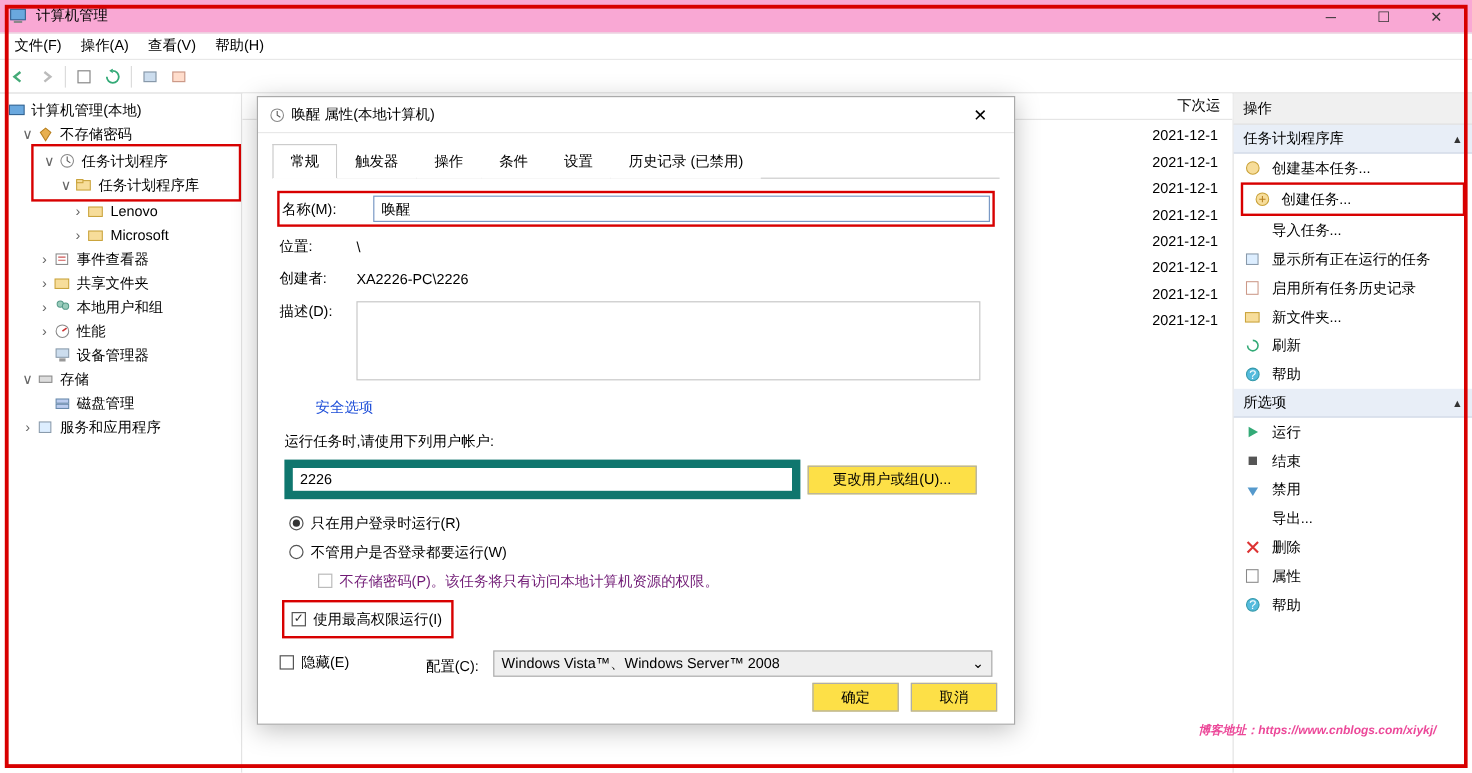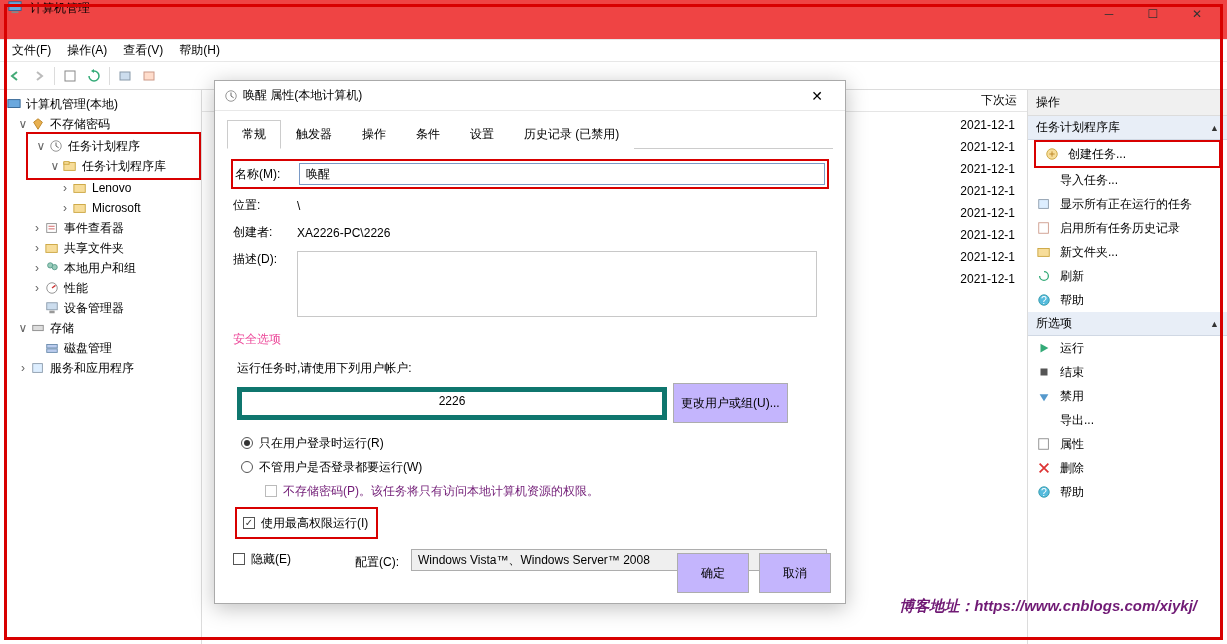--- a/index.html
+++ b/index.html
@@ -1,19 +1,19 @@
 <!DOCTYPE html>
 <html><head>
 <meta charset="utf-8">
 <style>
 *{box-sizing:border-box;margin:0;padding:0;font-family:"Microsoft YaHei",Tahoma,sans-serif;font-size:12px;}
 body{background:#fff;width:1227px;height:644px;overflow:hidden;position:relative;}
 .outer-border{position:absolute;inset:4px;border:3px solid #d80000;pointer-events:none;z-index:1000;}
 .outer-border::before{content:"";position:absolute;inset:-2px;border:2px solid #d80000;filter:blur(.5px);}
-.titlebar{height:40px;display:flex;padding:0 8px;background:#ef4444;border-bottom:1px solid #e8e8e8;}
+.titlebar{height:28px;display:flex;align-items:center;padding:0 8px;background:#f9a8d4;border-bottom:1px solid #e8e8e8;}
 .titlebar .ico{width:16px;height:16px;margin-right:6px;}
 .titlebar .spacer{flex:1;}
 .win-btn{width:44px;height:28px;display:flex;align-items:center;justify-content:center;color:#333;}
 .menubar{height:22px;display:flex;align-items:center;padding:0 4px;border-bottom:1px solid #e8e8e8;}
 .menubar span{padding:2px 8px;}
 .toolbar{height:28px;display:flex;align-items:center;padding:0 4px;border-bottom:1px solid #dcdcdc;gap:2px;}
 .tbtn{width:22px;height:22px;border:1px solid transparent;display:flex;align-items:center;justify-content:center;border-radius:2px;}
 .sep{width:1px;height:18px;background:#dcdcdc;margin:0 2px;}
 .workspace{display:flex;height:calc(100% - 78px);}
 .tree{width:202px;border-right:1px solid #dcdcdc;padding:4px 2px;overflow:hidden;}
@@ -35,38 +35,38 @@
 .dlg-title{height:30px;display:flex;align-items:center;padding:0 8px;border-bottom:1px solid #e8e8e8;}
 .dlg-title .spacer{flex:1;}
 .dlg-close{width:40px;height:28px;display:flex;align-items:center;justify-content:center;font-size:14px;}
 .dlg-body{padding:8px 12px;}
 .tabs{display:flex;border-bottom:1px solid #ccc;}
 .tab{padding:5px 14px;border:1px solid transparent;border-bottom:none;position:relative;top:1px;background:#fff;}
 .tab.active{border-color:#ccc;border-bottom:1px solid #fff;}
 .form{padding:12px 6px 0;}
 .frow{display:flex;align-items:center;margin-bottom:10px;}
 .flabel{width:64px;}
-.finput{border:1px solid #7a99c5;height:22px;padding:2px 6px;flex:1;}
+.finput{border:1px solid #7a99c5;height:22px;padding:2px 6px;flex:1;margin-left:12px;}
 .ftext{}
 .fieldset{margin-top:14px;}
-.fieldset .legend{color:#ec4899;margin-bottom:6px;}
+.fieldset .legend{color:#1d4ed8;margin-bottom:6px;margin-left:30px;}
 .desc-box{border:1px solid #c8c8c8;height:66px;width:520px;}
 .radio-row{display:flex;align-items:center;height:24px;gap:6px;padding-left:4px;}
 .radio{width:12px;height:12px;border:1px solid #555;border-radius:50%;display:inline-flex;align-items:center;justify-content:center;}
 .radio.checked::after{content:"";width:6px;height:6px;background:#333;border-radius:50%;}
 .chk{width:12px;height:12px;border:1px solid #555;display:inline-flex;align-items:center;justify-content:center;}
 .chk.checked::after{content:"✓";font-size:10px;line-height:10px;color:#333;}
 .user-row{display:flex;align-items:center;gap:6px;margin:4px 0 8px;}
-.user-box{border:5px solid #0f766e;height:33px;padding:2px 6px;width:430px;text-align:center;}
-.btn{border:1px solid #adadad;background:#c4b5fd;height:40px;padding:0 7px;display:inline-flex;align-items:center;justify-content:center;}
+.user-box{border:7px solid #0f766e;height:33px;padding:2px 6px;width:430px;}
+.btn{border:1px solid #adadad;background:#fde047;height:24px;padding:0 20px;display:inline-flex;align-items:center;justify-content:center;}
 .cfg-row{display:flex;align-items:flex-end;gap:12px;margin-top:10px;}
 .select{border:1px solid #adadad;background:#efefef;height:22px;flex:1;padding:0 6px;display:flex;align-items:center;justify-content:space-between;}
 .dlg-footer{position:absolute;bottom:10px;right:14px;display:flex;gap:10px;}
 .okbtn{width:72px;}
-.watermark{position:absolute;bottom:28px;right:30px;color:#701a75;font-style:italic;font-weight:bold;font-size:15px;z-index:2000;}
+.watermark{position:absolute;bottom:28px;right:30px;color:#ec4899;font-style:italic;font-weight:bold;font-size:10px;z-index:2000;}
 .sm-ico{width:14px;height:14px;}
 </style>
 </head>
 <body>
 
 <div class="outer-border"></div>
 
 <div class="titlebar">
   <span class="ico">
     <svg class="sm-ico" viewBox="0 0 16 16">
@@ -277,20 +277,28 @@
       <div>2021-12-1</div>
     </div>
   </div>
 
   <div class="actions">
     <div class="ahdr">操作</div>
     <div class="agrp">
         <span>任务计划程序库</span>
         <span class="arr-up">▲</span>
       </div>
+    <div class="aitem">
+        <span class="aico">
+          <svg class="sm-ico" viewBox="0 0 16 16">
+            <circle cx="8" cy="8" r="6" fill="#f7dd9a" stroke="#c9a23a"></circle>
+          </svg>
+        </span>
+        <span>创建基本任务...</span>
+      </div>
     <div class="hl-red" style="margin:0 6px;">
       <div class="aitem">
           <span class="aico">
             <svg class="sm-ico" viewBox="0 0 16 16">
               <circle cx="8" cy="8" r="6" fill="#f7dd9a" stroke="#c9a23a"></circle>
               <path d="M5 8 L11 8 M8 5 L8 11" stroke="#b88020"></path>
             </svg>
           </span>
           <span>创建任务...</span>
         </div>
@@ -368,32 +376,32 @@
         </span>
         <span>禁用</span>
       </div>
     <div class="aitem">
         <span class="aico"></span>
         <span>导出...</span>
       </div>
     <div class="aitem">
         <span class="aico">
           <svg class="sm-ico" viewBox="0 0 16 16">
+            <path d="M3 3 L13 13 M13 3 L3 13" stroke="#d33" stroke-width="2"></path>
+          </svg>
+        </span>
+        <span>删除</span>
+      </div>
+    <div class="aitem">
+        <span class="aico">
+          <svg class="sm-ico" viewBox="0 0 16 16">
             <rect x="2" y="2" width="11" height="12" fill="#fff" stroke="#888"></rect>
           </svg>
         </span>
         <span>属性</span>
-      </div>
-    <div class="aitem">
-        <span class="aico">
-          <svg class="sm-ico" viewBox="0 0 16 16">
-            <path d="M3 3 L13 13 M13 3 L3 13" stroke="#d33" stroke-width="2"></path>
-          </svg>
-        </span>
-        <span>删除</span>
       </div>
     <div class="aitem">
         <span class="aico">
           <svg class="sm-ico" viewBox="0 0 16 16">
             <circle cx="8" cy="8" r="6" fill="#5bd" stroke="#39a"></circle>
             <text x="8" y="12" text-anchor="middle" fill="#fff" font-size="10">?</text>
           </svg>
         </span>
         <span>帮助</span>
       </div>

